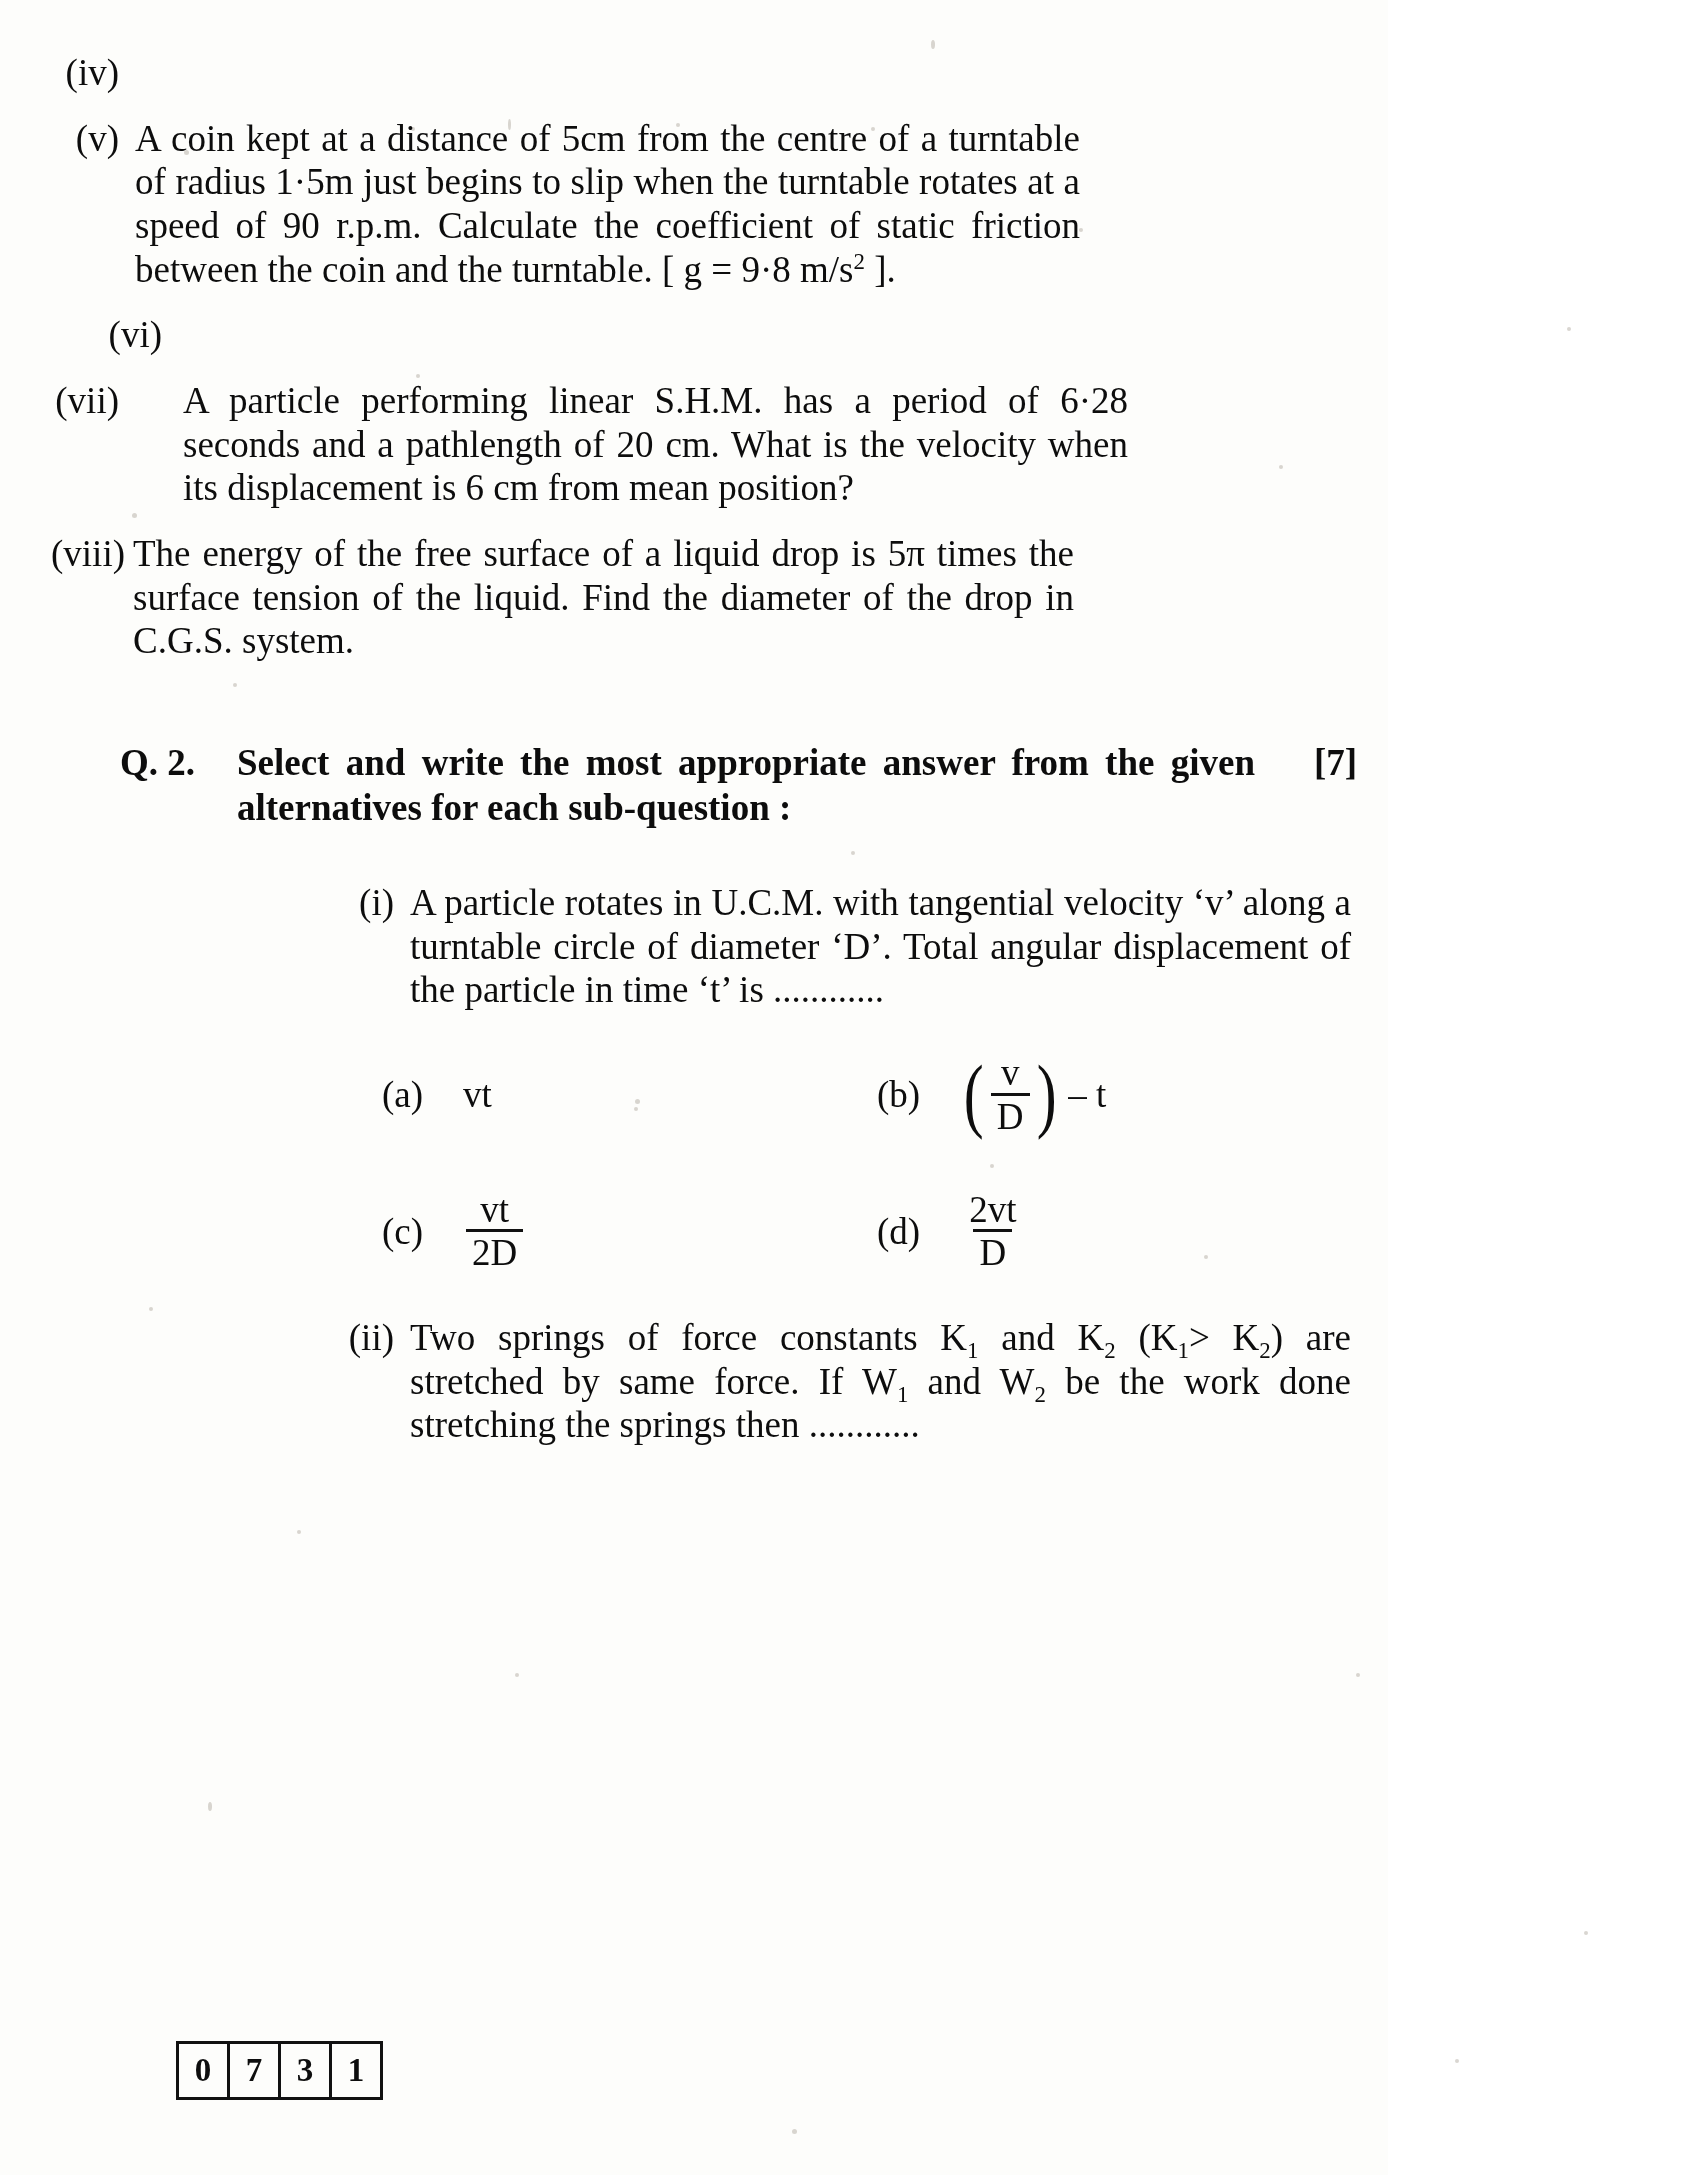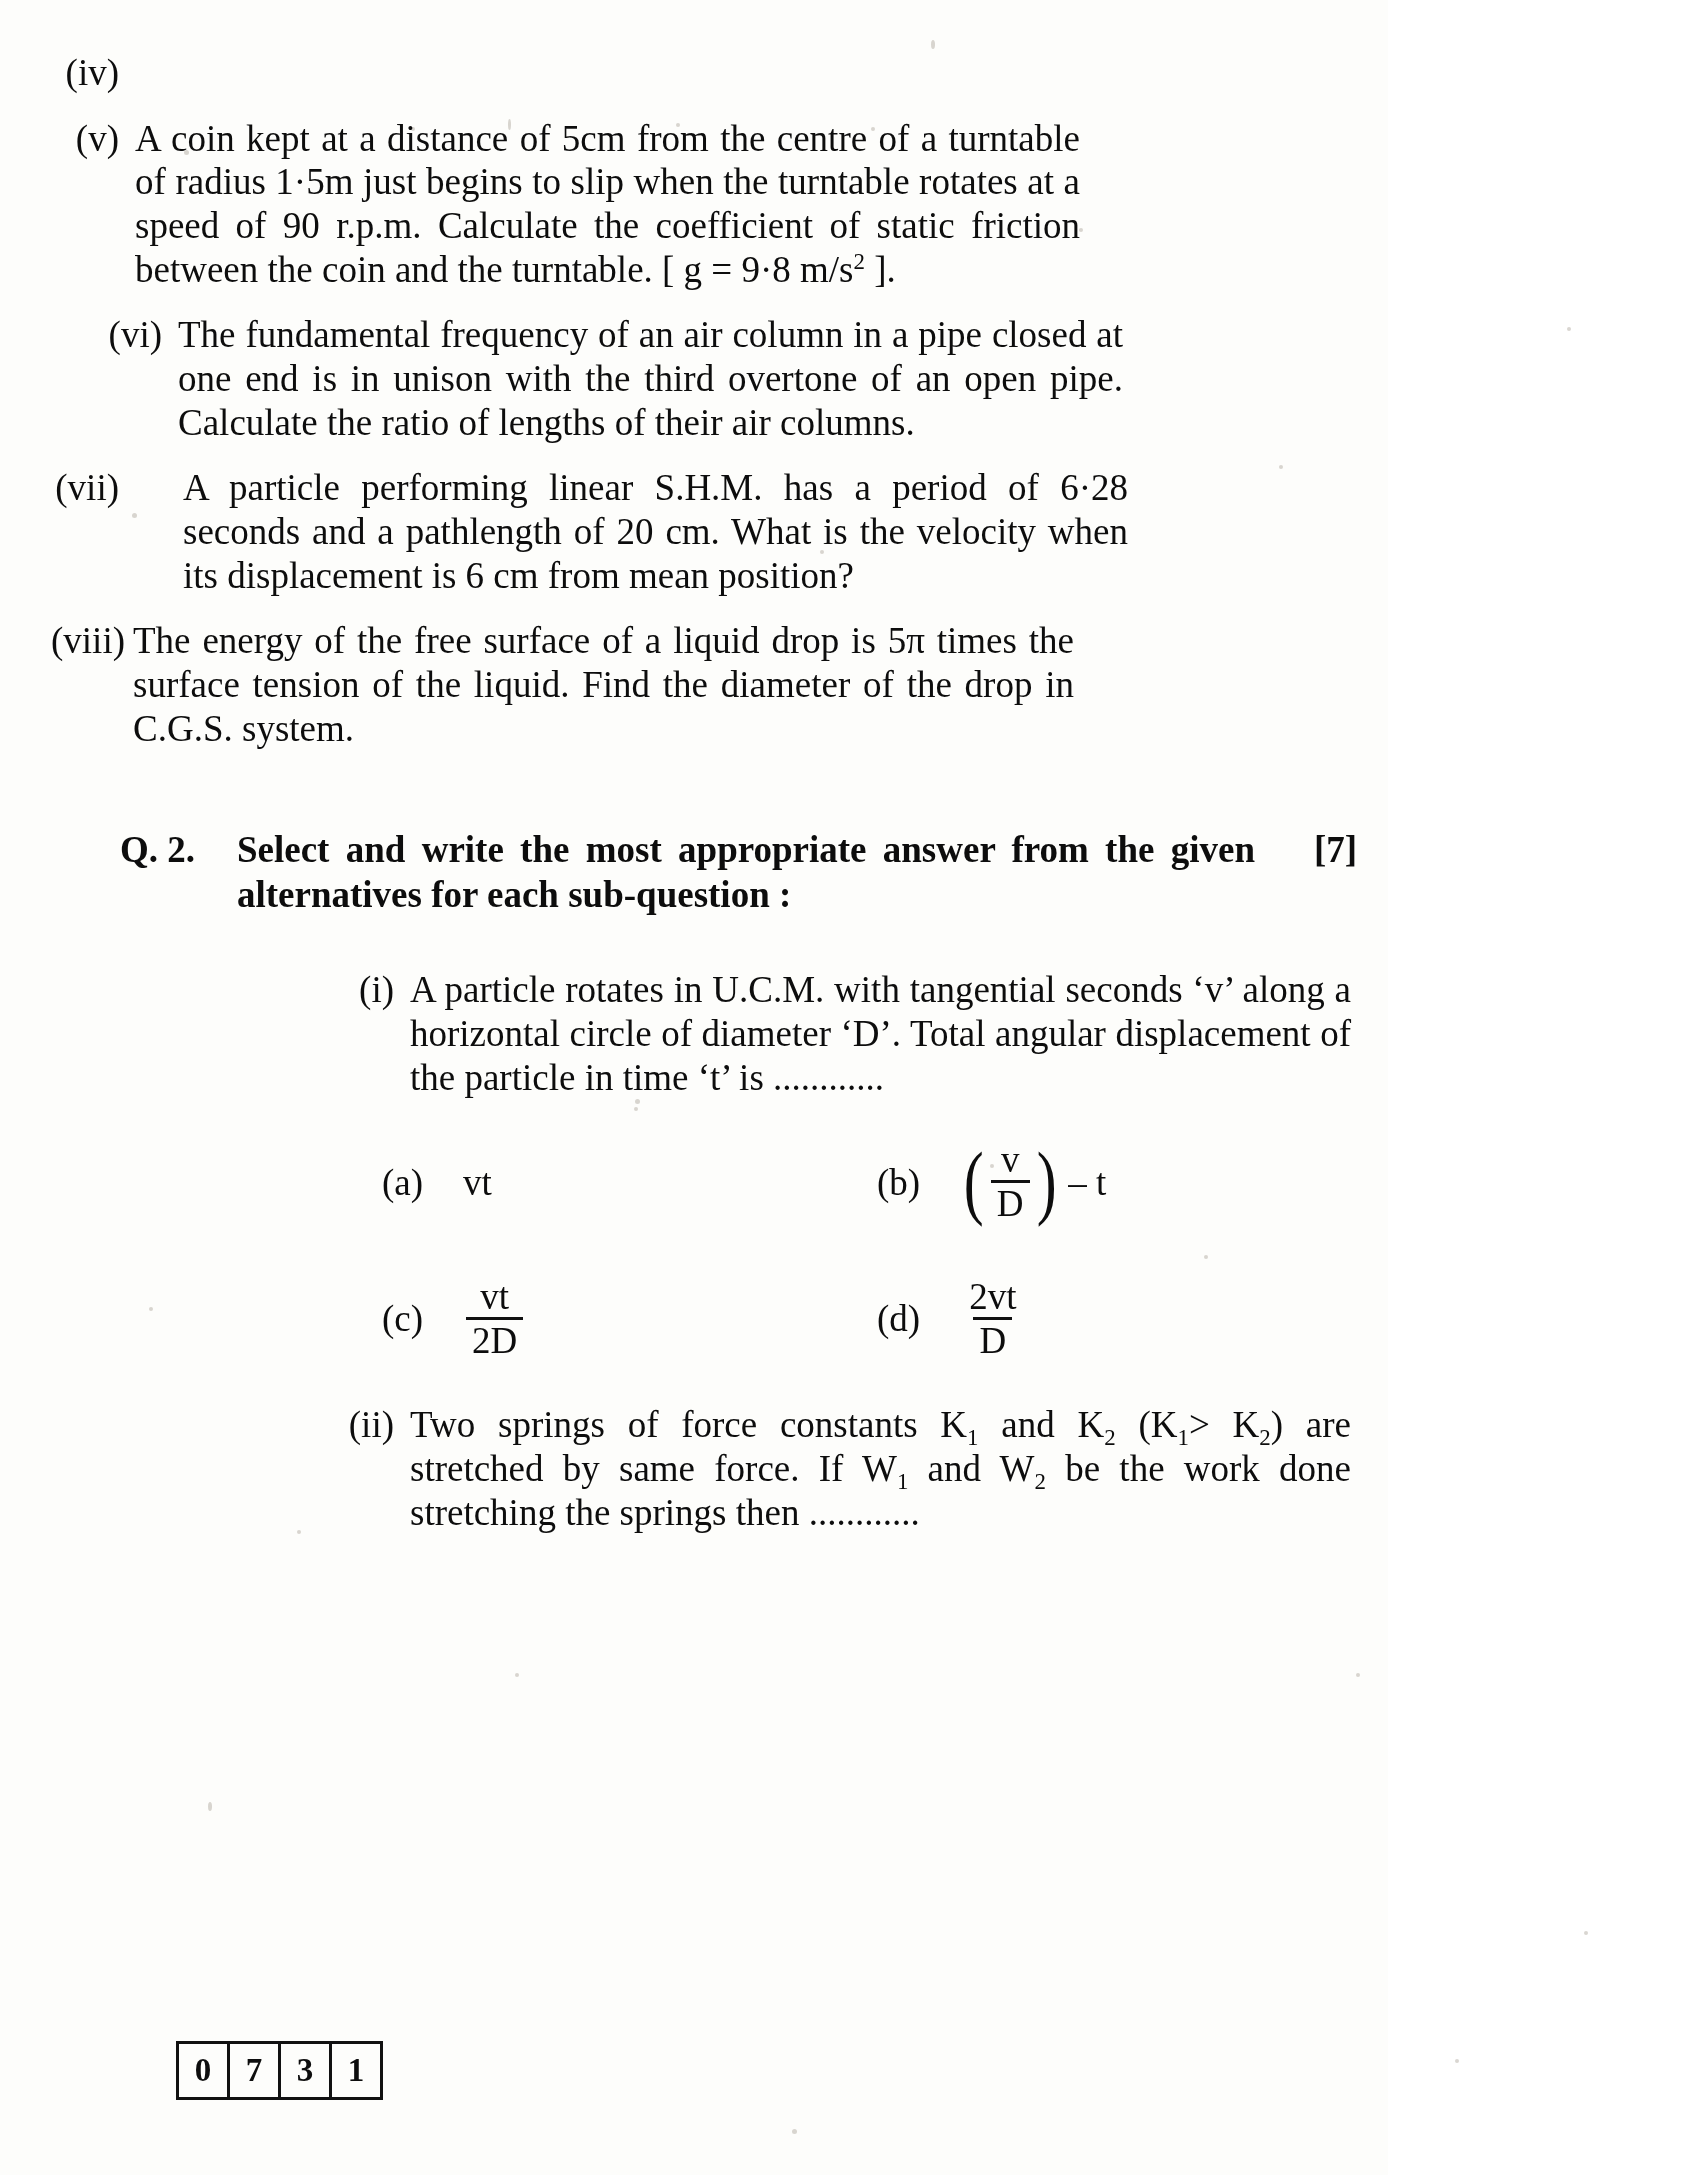--- a/index.html
+++ b/index.html
@@ -221,21 +221,20 @@
         <div class="marker">(iv)</div>
       </div>
 
       <div class="qrow" style="margin-bottom:22px;">
         <div class="marker">(v)</div>
         <div class="qtext just"><span>A coin kept at a distance of 5cm from the centre of a turntable of radius 1·5m just begins to slip when the turntable rotates at a speed of 90 r.p.m. Calculate the coefficient of static friction between the coin and the turntable. [ g = 9·8 m/s</span><sup class="ex">2</sup><span> ].</span></div>
       </div>
 
       <div class="qrow" style="margin-bottom:22px;padding-left:43px;">
         <div class="marker">(vi)</div>
-        <div class="qtext just">The fundamental frequency of an air column in a pipe closed at one end is in unison with the third overtone of an open pipe. Calculate the ratio of lengths of their air columns.</div>
       </div>
 
       <div class="qrow" style="margin-bottom:22px;gap:48px;">
         <div class="marker">(vii)</div>
         <div class="qtext just">A particle performing linear S.H.M. has a period of 6·28 seconds and a pathlength of 20 cm. What is the velocity when its displacement is 6 cm from mean position?</div>
       </div>
 
       <div class="qrow" style="margin-bottom:0;">
         <div class="marker" style="width:125px;padding-right:8px;">(viii)</div>
         <div class="qtext just" style="width:941px;">The energy of the free surface of a liquid drop is 5π times the surface tension of the liquid. Find the diameter of the drop in C.G.S. system.</div>
@@ -244,21 +243,21 @@
     </div>
 
     <div class="qhead" style="padding-left:120px;">
       <div class="qno">Q. 2.</div>
       <div class="qbody just">Select and write the most appropriate answer from the given alternatives for each sub-question :</div>
       <div class="marks">[7]</div>
     </div>
 
     <div class="sub" style="padding-left:287px;margin-top:51px;">
       <div class="marker">(i)</div>
-      <div class="qtext just">A particle rotates in U.C.M. with tangential seconds ‘v’ along a horizontal circle of diameter ‘D’. Total angular displacement of the particle in time ‘t’ is ............</div>
+      <div class="qtext just">A particle rotates in U.C.M. with tangential velocity ‘v’ along a turntable circle of diameter ‘D’. Total angular displacement of the particle in time ‘t’ is ............</div>
     </div>
 
     <div class="options" style="margin-left:382px;margin-top:42px;">
 
       <div class="optrow" style="margin-bottom:55px;">
         <div class="opt opt-a">
           <span class="optlabel">(a)</span>
           <span class="optval">vt</span>
         </div>
 

